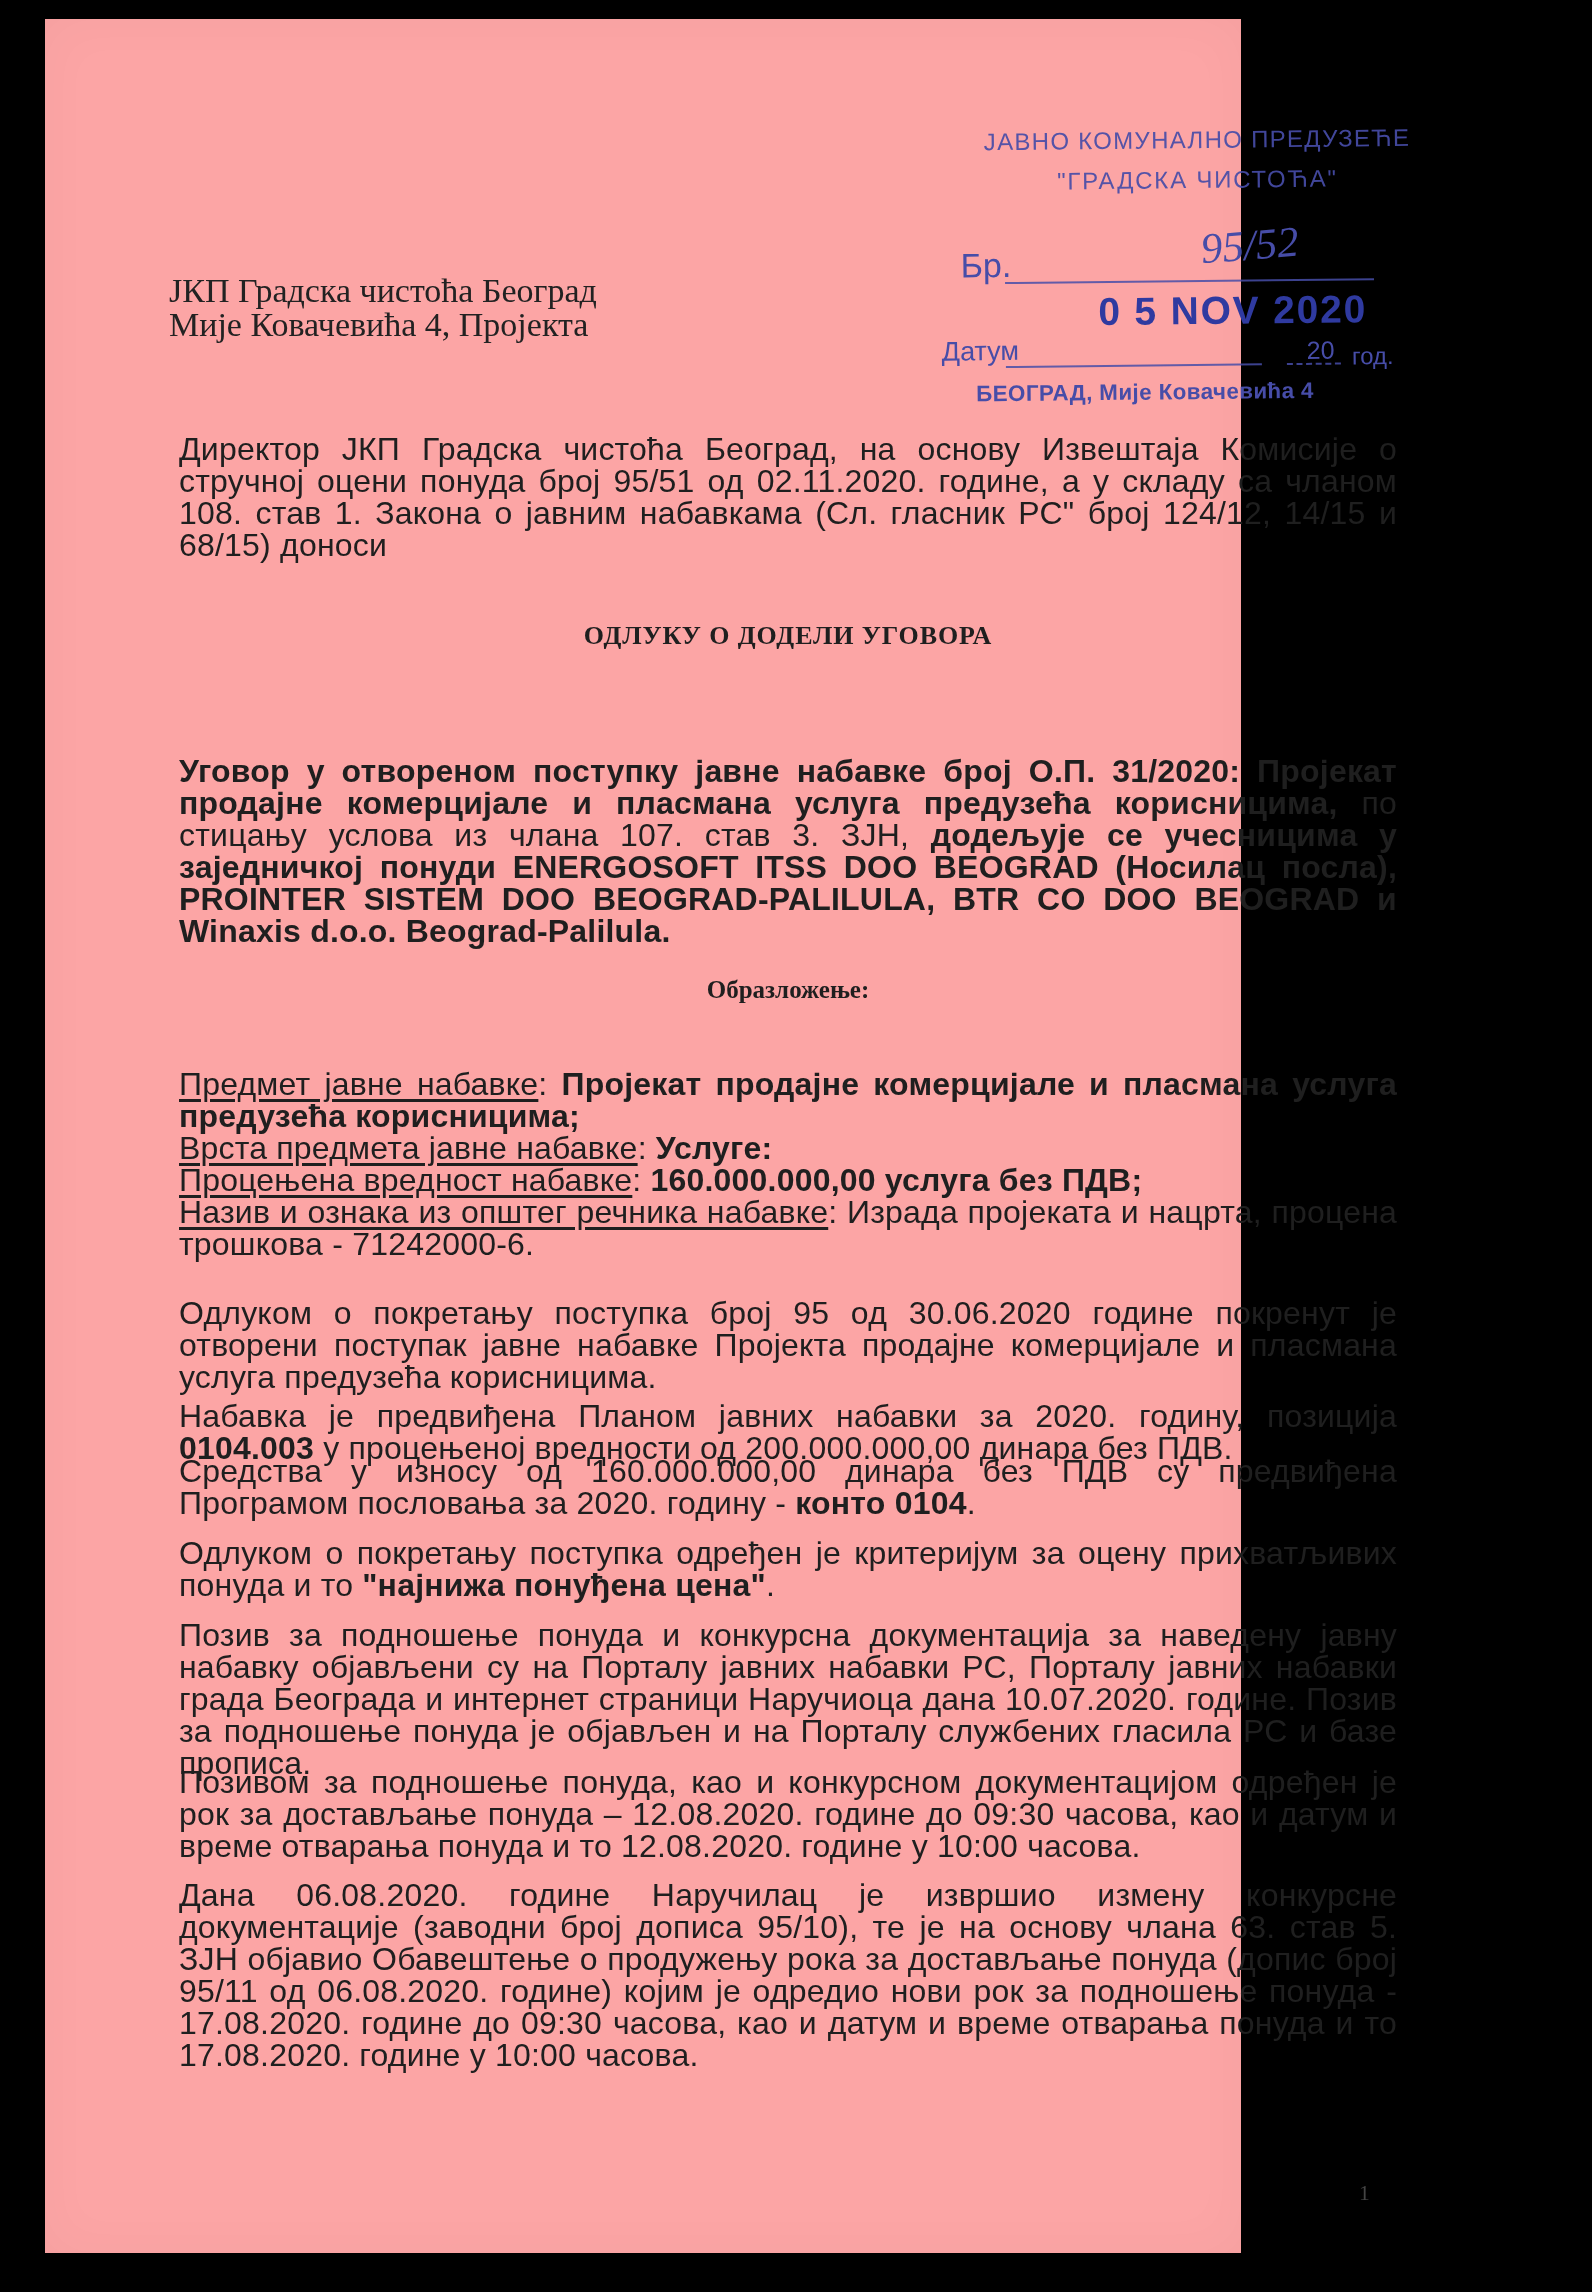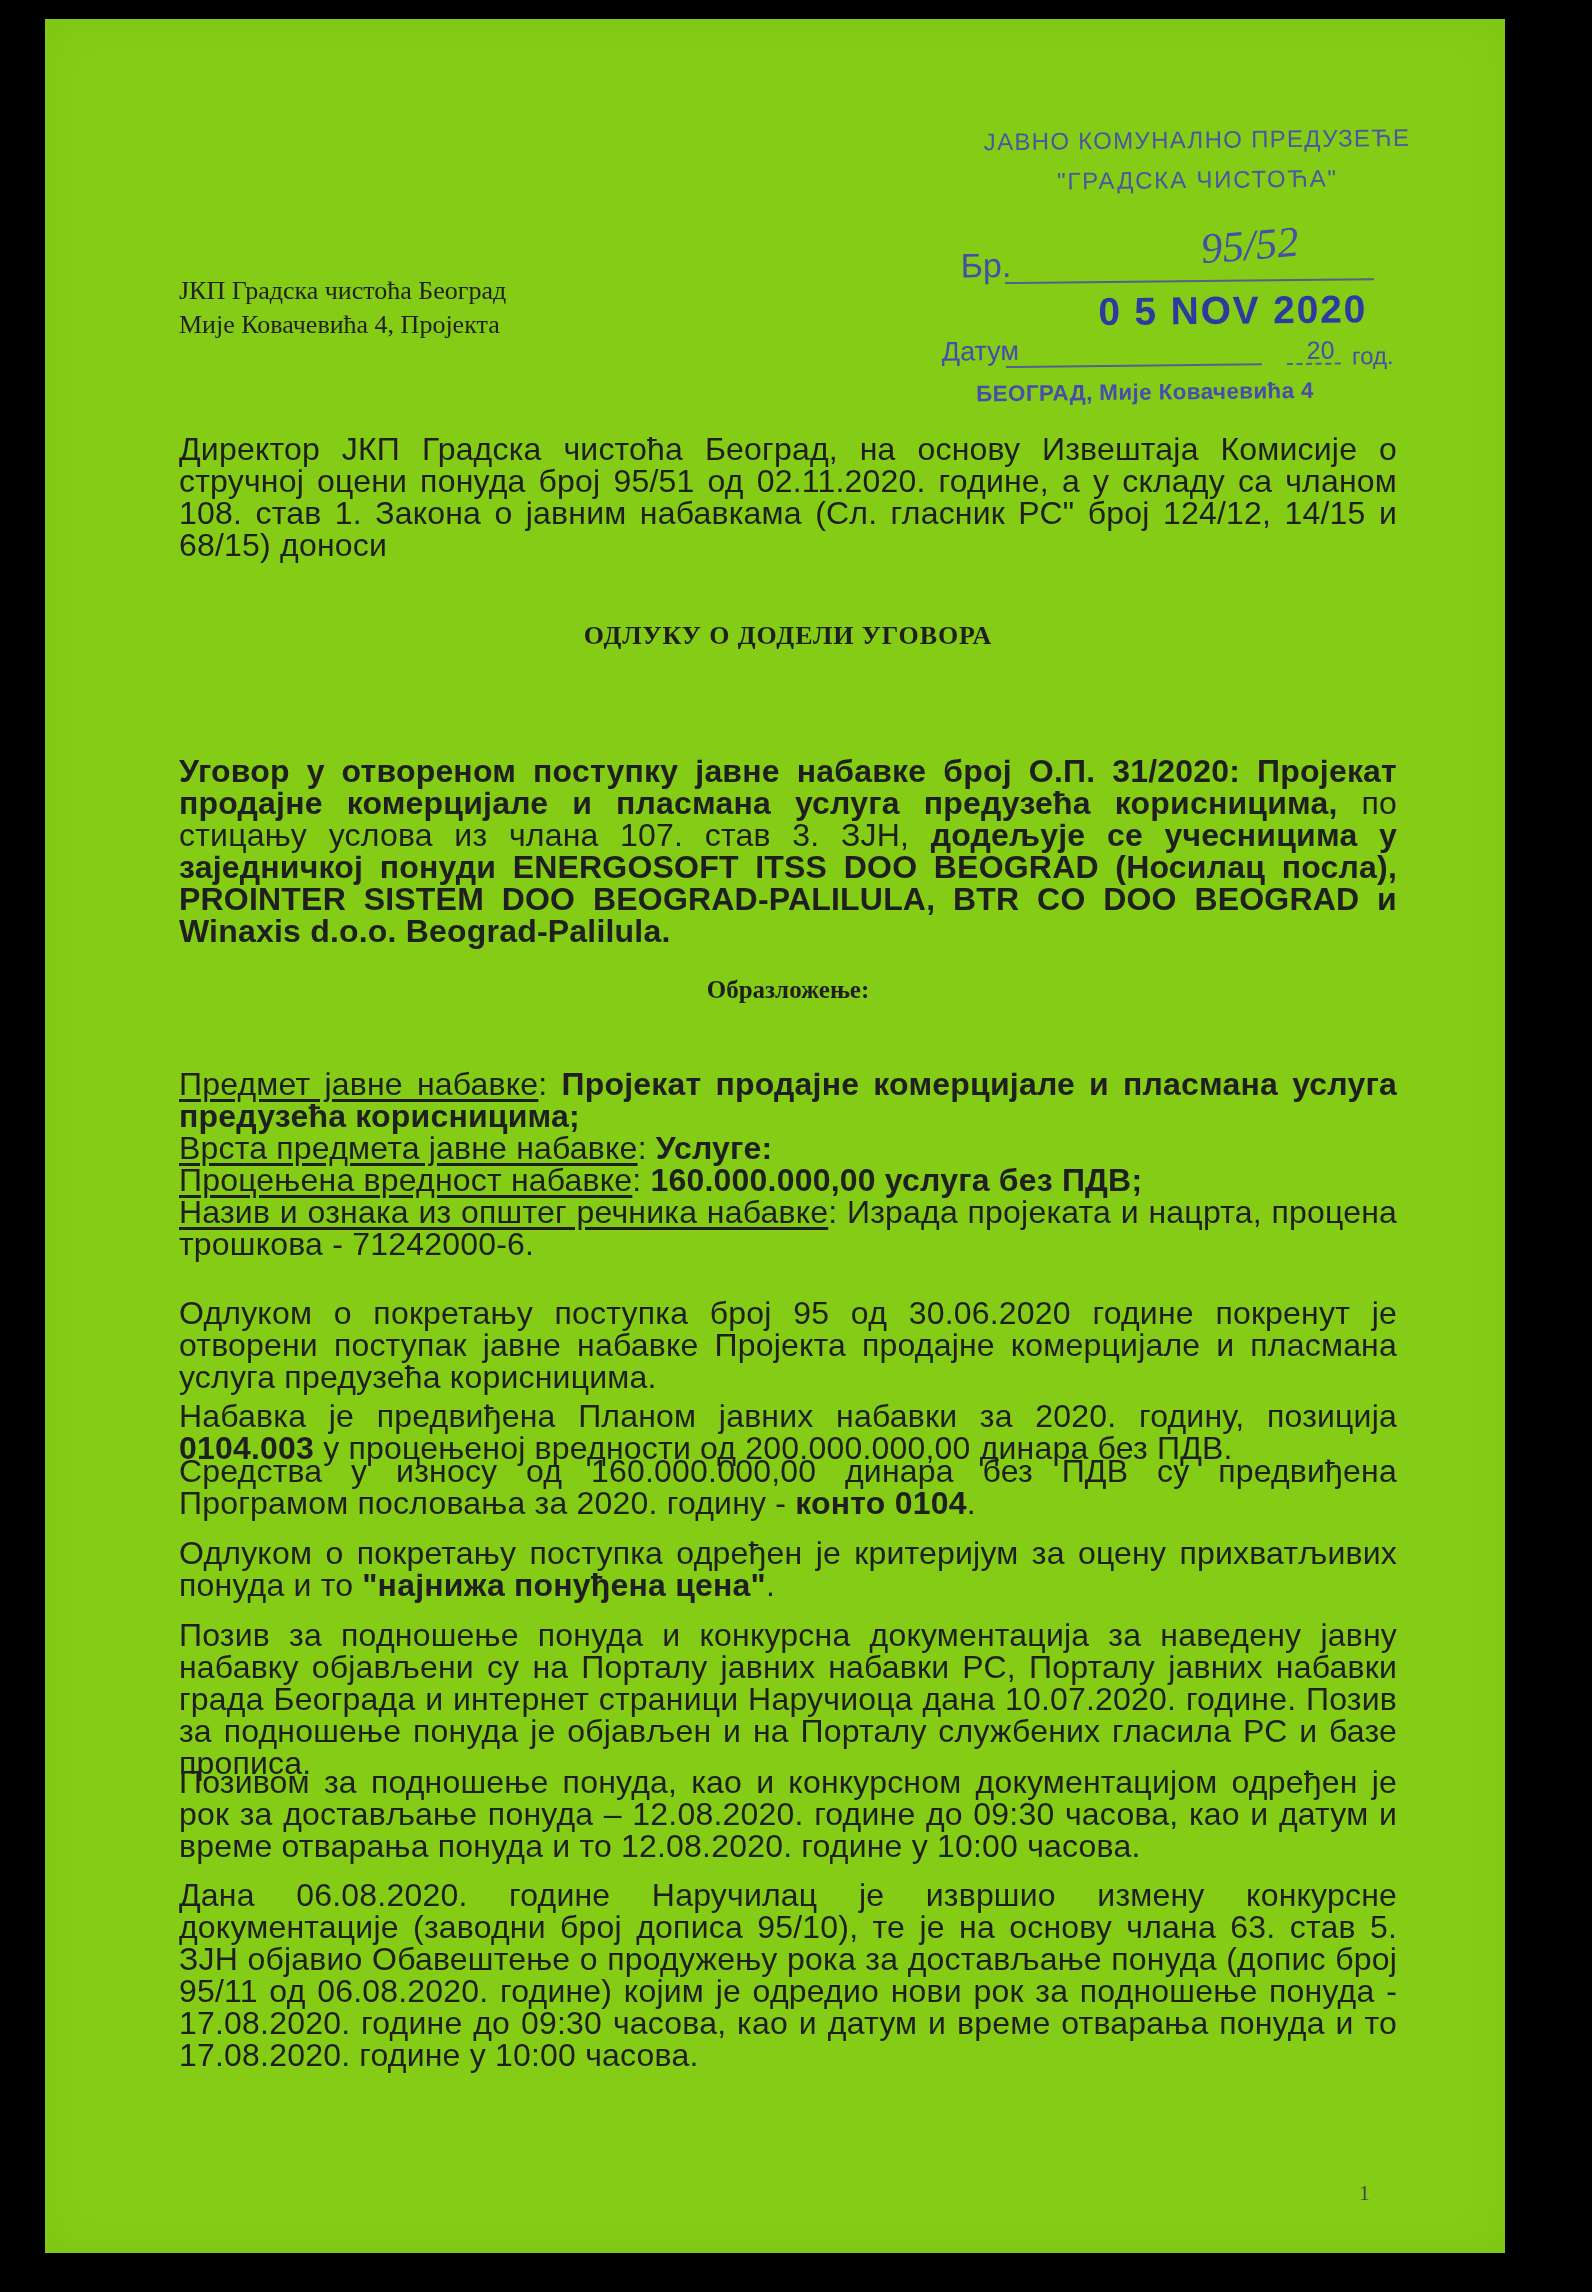--- a/index.html
+++ b/index.html
@@ -2,42 +2,42 @@
 <html style="font-size:14.3px"><head>
 <meta charset="utf-8">
 <style>
   html,body{margin:0;padding:0;}
   body{
     width:1592px;height:2293px;position:relative;background:#000;
     font-family:"Liberation Serif",serif;overflow:hidden;
     --stamp-color:#474da8;--stamp-date-color:#2f3aa0;--ink:#1f1f1f;
   }
   .page{
-    position:absolute;left:45px;top:19px;width:1460px;height:2234px;
-    background:#84cc16;box-shadow:inset 0 0 54px rgba(0,0,0,0.03);
+    position:absolute;left:45px;top:19px;width:1196px;height:2234px;
+    background:#fca5a5;box-shadow:inset 0 0 54px rgba(0,0,0,0.03);
   }
   .para{
     position:absolute;left:134px;width:1218px;
     font-family:Liberation Sans, sans-serif;font-size:32px;line-height:32px;
     color:var(--ink);text-align:justify;letter-spacing:0.2px;
   }
   .para p{margin:0;}
   .b{font-weight:bold;}
   .u{text-decoration:underline;text-underline-offset:3.6px;}
   .doc-title{
     position:absolute;left:134px;width:1218px;text-align:center;
     font-size:26px;font-weight:bold;letter-spacing:0.9px;color:var(--ink);
   }
   .section-heading{
     position:absolute;left:134px;width:1218px;text-align:center;
     font-size:25px;font-weight:bold;color:var(--ink);
   }
   .sender{
-    position:absolute;left:134px;top:255px;
-    font-size:26px;line-height:34px;color:#222;
+    position:absolute;left:124px;top:255px;
+    font-size:34px;line-height:34px;color:#222;
   }
   .stamp{
     position:absolute;left:896px;top:107px;width:519px;height:304px;
     font-family:"Liberation Sans",sans-serif;color:var(--stamp-color);
     transform:rotate(-0.6deg);
   }
   .stamp *{position:absolute;white-space:nowrap;}
   .st-org1{top:0;left:0;width:515px;text-align:center;font-size:24px;font-weight:500;letter-spacing:1.3px;opacity:0.92;}
   .st-org2{top:40px;left:0;width:515px;text-align:center;font-size:24px;font-weight:500;letter-spacing:1.8px;opacity:0.92;}
   .st-br-label{top:118px;left:19.7px;font-size:34px;}

